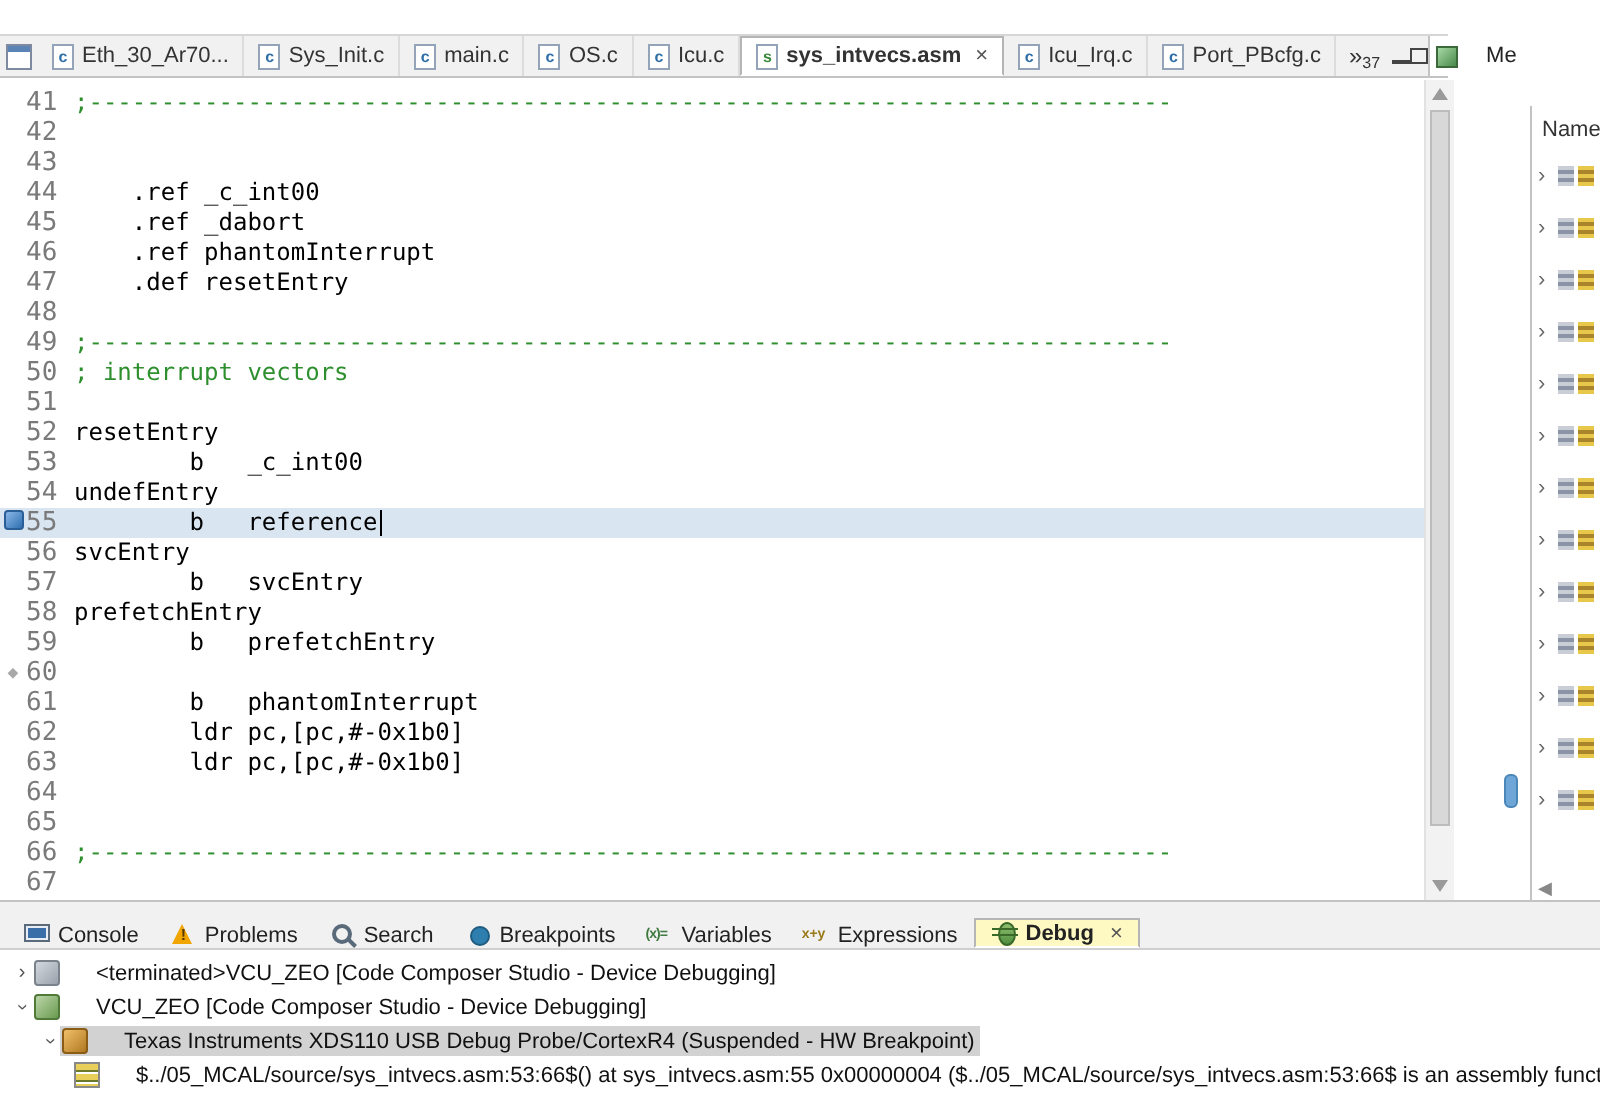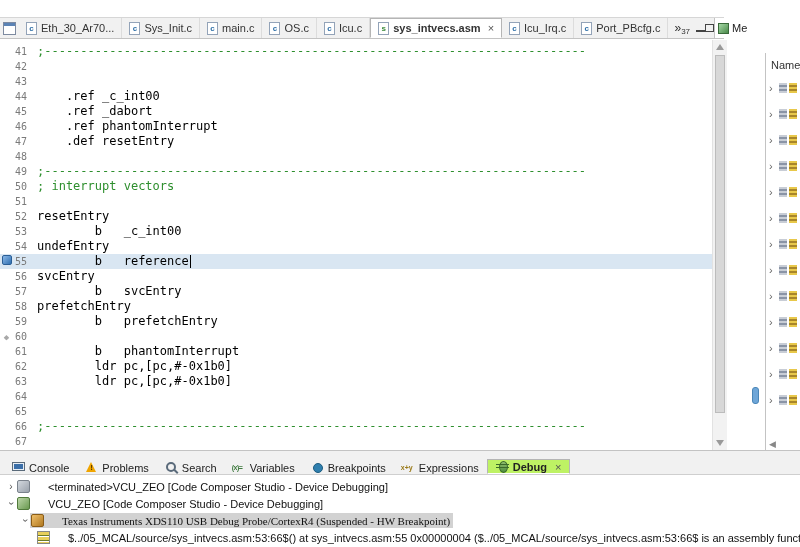--- a/index.html
+++ b/index.html
@@ -22,33 +22,33 @@
   .ticon.file-c::after { content:"c"; color:#2f6fa7; }
   .ticon.file-asm::after { content:"s"; color:#3a8a3a; }
   .tclose { display:none; margin-left:3px; color:#555; font-weight:normal; }
   .etab.active .tclose { display:inline; }
   .overflow { display:flex; align-items:center; padding:0 6px; font-size:12px; color:#333; }
   .overflow .cnt { font-size:8px; margin-top:6px; }
   .topspacer { flex:1; }
   .winbtn { width:18px; display:flex; align-items:center; justify-content:center; position:relative; }
   .glyph-min { width:9px; height:2px; background:#444; margin-top:6px; }
   .glyph-max { width:9px; height:8px; border:1px solid #444; }
-  .rptab { width:35px; border-left:1px solid #c3c3c3; background:#fff; display:flex; align-items:center; gap:3px; padding-left:3px; font-size:11px; }
+  .rptab { width:35px; border-left:1px solid #c3c3c3; background:#fff; display:flex; align-items:center; gap:14px; padding-left:3px; font-size:11px; }
   .rpicon { width:11px; height:11px; background:linear-gradient(135deg,#a6d8a6,#4a8a4a); border:1px solid #3a6a3a; flex:0 0 auto; }
 
   
   .editor { position:absolute; top:40px; left:0; width:712px; height:410px; overflow:hidden;
             font-family:"DejaVu Sans Mono",monospace; font-size:12px; background:#fff; }
   .lines { padding-top:4px; }
   .cline { display:flex; align-items:center; height:15px; line-height:15px; }
   .marker { flex:0 0 13px; text-align:center; }
   .marker.ptr::before { content:""; display:inline-block; width:8px; height:8px;
                         background:linear-gradient(135deg,#8ab8e8,#2f6fb0); border:1px solid #2a5e96; border-radius:2px; }
   .marker.bp::before { content:"◆"; color:#a8a8a8; font-size:9px; }
-  .num { flex:0 0 24px; text-align:center; padding-right:8px; color:#7a7a7a; font-size:10px; }
+  .num { flex:0 0 24px; text-align:left; padding-right:8px; color:#7a7a7a; font-size:13px; }
   .ctext { white-space:pre; color:#000; }
   .cline.comment .ctext { color:#2e8f2e; }
   .cline.current { background:#d9e6f2; }
   .caret { display:none; width:1px; height:13px; background:#000; margin-left:1px; }
   .cline.current .caret { display:inline-block; }
 
   
   .vscroll { position:absolute; left:712px; top:40px; width:15px; height:410px; background:#f2f2f2; border-left:1px solid #e2e2e2; }
   .varrow { position:absolute; left:3px; width:0; height:0; border-left:4px solid transparent; border-right:4px solid transparent; }
   .varrow.up { top:4px; border-bottom:6px solid #9a9a9a; }
@@ -65,21 +65,21 @@
   .rchev { color:#666; font-size:11px; width:8px; }
   .ricon { width:8px; height:10px; flex:0 0 auto; }
   .ricon.a { background:repeating-linear-gradient(180deg,#c8cdd6 0 2px,#8a94a6 2px 4px); }
   .ricon.b { background:repeating-linear-gradient(180deg,#e8c84a 0 2px,#a8852a 2px 4px); }
   .rcollapse { position:absolute; left:3px; top:386px; color:#888; font-size:9px; }
 
   
   .bottombar { position:absolute; top:450px; left:0; width:800px; height:25px; background:#f1f1f1;
                border-top:1px solid #c3c3c3; border-bottom:1px solid #cfcfcf; display:flex; align-items:flex-end; padding-left:4px; }
   .btab { display:flex; align-items:center; gap:4px; padding:0 8px; font-size:11px; color:#222; white-space:nowrap; }
-  .btab.active { background:#bef264; border:1px solid #b5b5b5; border-bottom:1px solid #fff; font-weight:bold; }
+  .btab.active { background:#fef9c3; border:1px solid #b5b5b5; border-bottom:1px solid #fff; font-weight:bold; }
   .bicon { width:13px; height:13px; position:relative; display:inline-block; flex:0 0 auto; }
   .i-console::before { content:""; position:absolute; inset:1px 0 3px 0; background:#e6edf4; border:1px solid #5a6a7a; }
   .i-console::after { content:""; position:absolute; left:2px; right:2px; top:3px; height:5px; background:#3a6ea8; }
   .i-problems::before { content:""; position:absolute; left:1px; top:1px; width:0; height:0;
                         border-left:5px solid transparent; border-right:5px solid transparent; border-bottom:10px solid #f0a500; }
   .i-problems::after { content:"!"; position:absolute; left:5px; top:2px; font-size:8px; font-weight:bold; color:#5a3a00; }
   .i-search::before { content:""; position:absolute; top:1px; left:1px; width:6px; height:6px; border:2px solid #5a6a7a; border-radius:50%; }
   .i-search::after { content:""; position:absolute; bottom:0; right:1px; width:2px; height:5px; background:#5a6a7a; transform:rotate(-45deg); }
   .i-variables::before { content:"(x)="; position:absolute; top:3px; left:-1px; font-size:7px; font-weight:bold; letter-spacing:-0.5px; color:#3f7a3f; }
   .i-breakpoints::before { content:""; position:absolute; top:2px; left:2px; width:8px; height:8px; border-radius:50%; background:#2f7fae; border:1px solid #1d5c80; }
@@ -93,21 +93,21 @@
 
   
   .dtree { position:absolute; top:476px; left:0; width:800px; height:71px; background:#fff; font-size:11px; color:#111; padding-top:2px; }
   .drow { display:flex; align-items:center; height:17px; white-space:nowrap; }
   .chev { width:10px; text-align:center; color:#555; font-size:10px; display:inline-block; flex:0 0 auto; }
   .chev.exp { transform:rotate(90deg); }
   .drow.lvl0 { padding-left:6px; }
   .drow.lvl1 { padding-left:20px; }
   .drow.lvl2 { padding-left:36px; }
   .selwrap { display:flex; align-items:center; gap:18px; padding:1px 3px 1px 1px; }
-  .drow.selected .selwrap { background:#d2d2d2;font-family:Liberation Serif, serif; }
+  .drow.selected .selwrap { background:#d2d2d2; }
   .dicon { width:13px; height:13px; flex:0 0 auto; border-radius:2px; }
   .dicon.launch-terminated { background:linear-gradient(135deg,#d3d8de,#9aa2ac); border:1px solid #7a828c; }
   .dicon.launch { background:linear-gradient(135deg,#bcd6a8,#6a9a50); border:1px solid #507a3a; }
   .dicon.probe { background:linear-gradient(135deg,#f0c06a,#b07820); border:1px solid #8a5c16; }
   .dicon.stack-frame { background:repeating-linear-gradient(180deg,#e8cf5a 0 3px,#6a7a2a 3px 4px,#fff 4px 5px); border:1px solid #888; border-radius:0; }
 </style>
 </head>
 <body>
 
 <div class="screen">
@@ -480,28 +480,28 @@
 
       </div>
 
       <div class="btab">
         <span class="bicon i-search"></span>
         <span>Search</span>
 
       </div>
 
       <div class="btab">
+        <span class="bicon i-breakpoints"></span>
+        <span>Breakpoints</span>
+
+      </div>
+
+      <div class="btab">
         <span class="bicon i-variables"></span>
         <span>Variables</span>
-
-      </div>
-
-      <div class="btab">
-        <span class="bicon i-breakpoints"></span>
-        <span>Breakpoints</span>
 
       </div>
 
       <div class="btab">
         <span class="bicon i-expressions"></span>
         <span>Expressions</span>
 
       </div>
 
       <div class="btab active">

